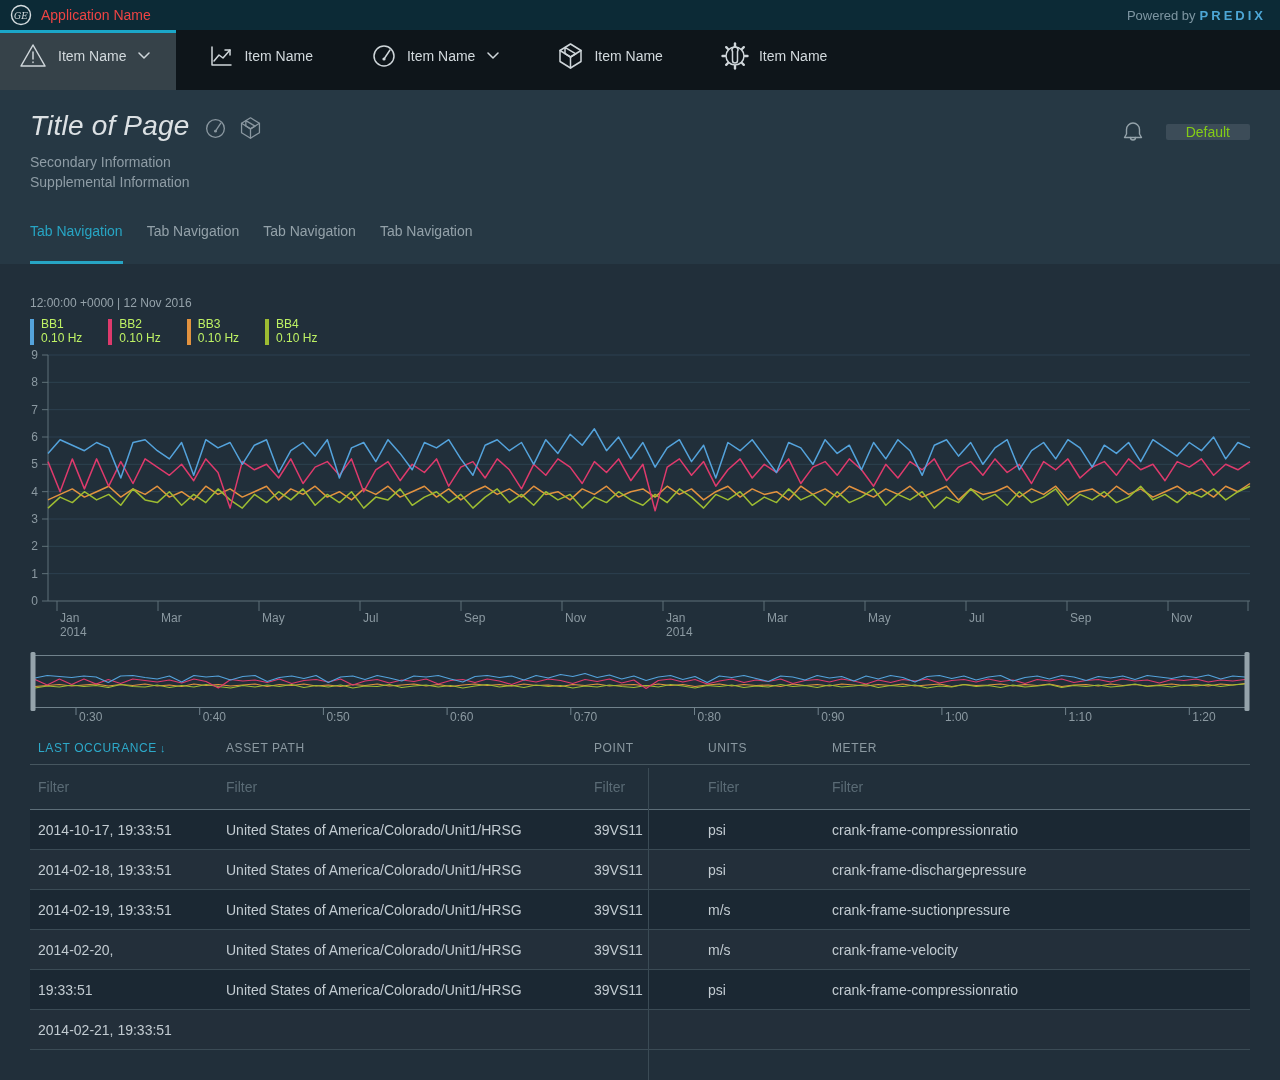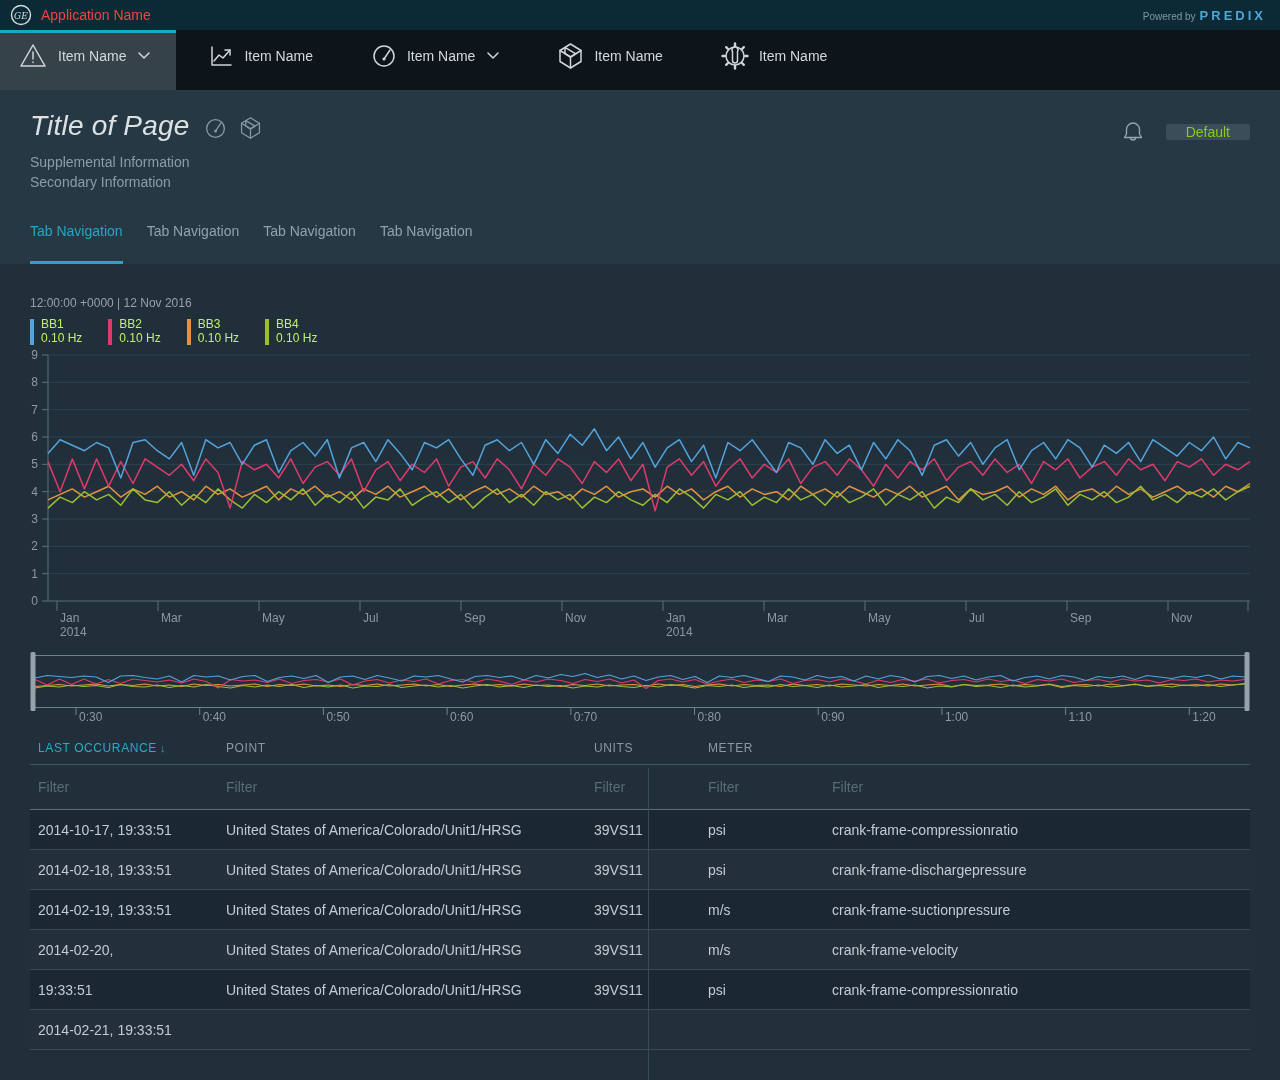--- a/index.html
+++ b/index.html
@@ -13,21 +13,21 @@
 
   
   .topbar {
     height:30px; background:#0c2a36;
     display:flex; align-items:center; justify-content:space-between;
     padding:0 14px 0 10px;
   }
   .brand-left { display:flex; align-items:center; gap:9px; }
   .app-title { font-size:14px; color:#ef4444; }
   .powered { display:flex; align-items:baseline; gap:4px; }
-  .powered-by { font-size:10px; color:#7e96a2; }
+  .powered-by { font-size:13px; color:#7e96a2; }
   .predix { font-size:13px; font-weight:bold; letter-spacing:3px; color:#4da6d6; }
 
   
   .navbar { height:60px; background:#0e151a; display:flex; align-items:stretch; }
   .nav-item {
     display:flex; align-items:center; gap:10px;
     padding:0 26px 9px 18px; cursor:pointer;
     color:#d2d9dd; font-size:14px; position:relative;
   }
   .nav-item.active { background:#364249; }
@@ -206,22 +206,22 @@
         <svg class="icon icon-muted" width="23" height="24" viewBox="0 0 27 28">
           <path d="M13.5 2 L24 8.5 L24 19.5 L13.5 26 L3 19.5 L3 8.5 Z"></path>
           <path d="M3 8.5 L13.5 15 L24 8.5"></path>
           <line x1="13.5" y1="15" x2="13.5" y2="26"></line>
           <path d="M8 5.4 L18.8 11.8 L13.5 15 L8 11.6 Z"></path>
         </svg>
       </span>
     </div>
   </div>
   <div class="sub-info">
+    <div>Secondary Information</div>
     <div>Supplemental Information</div>
-    <div>Secondary Information</div>
   </div>
   <div class="head-actions">
     <span style="cursor:pointer">
       <svg width="22" height="24" viewBox="0 0 22 24" fill="none" stroke="#95a3ab" stroke-width="1.4" stroke-linecap="round" stroke-linejoin="round">
         <path d="M11 3 a6.5 6.5 0 0 1 6.5 6.5 V14 l2 3.5 H2.5 L4.5 14 V9.5 A6.5 6.5 0 0 1 11 3 Z"></path>
         <path d="M8.5 17.5 a2.5 2.5 0 0 0 5 0"></path>
       </svg>
     </span>
     <button class="btn-default">Default</button>
   </div>
@@ -359,20 +359,21 @@
       <text x="1068.6" y="80" fill="#8b99a1" font-size="12">1:10</text>
       <line x1="1189.3" y1="66.5" x2="1189.3" y2="74" stroke="#71828c" stroke-width="1"></line>
       <text x="1192.3" y="80" fill="#8b99a1" font-size="12">1:20</text>
     </svg>
 
   <div class="table">
     <div class="thead-row">
       <div class="th sorted">
         <span>LAST OCCURANCE</span><span class="sort-glyph">↓</span>
       </div>
+      <div class="th">ASSET PATH</div>
       <div class="th">POINT</div>
       <div class="th">UNITS</div>
       <div class="th">METER</div>
     </div>
     <div class="tfilter-row">
       <input placeholder="Filter" style="">
       <input placeholder="Filter" style="">
       <input placeholder="Filter" style="">
       <input placeholder="Filter" style="">
       <input placeholder="Filter" style="">

